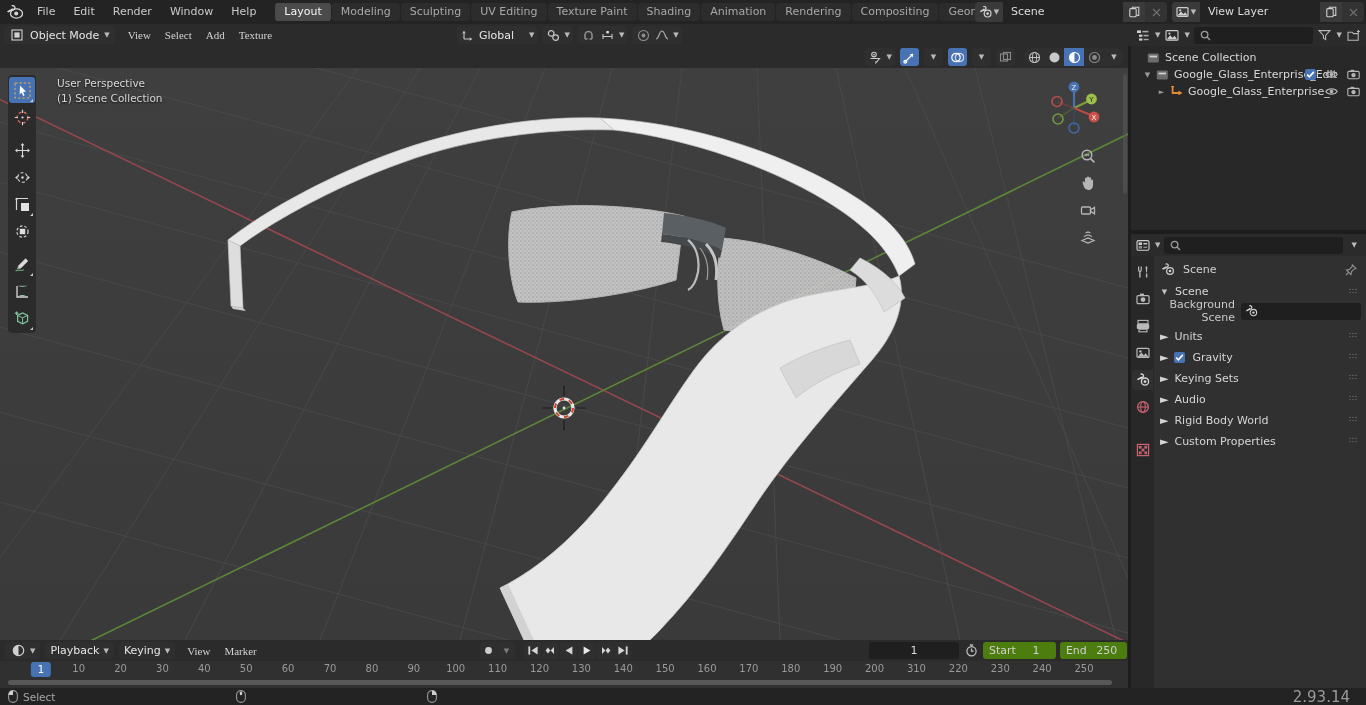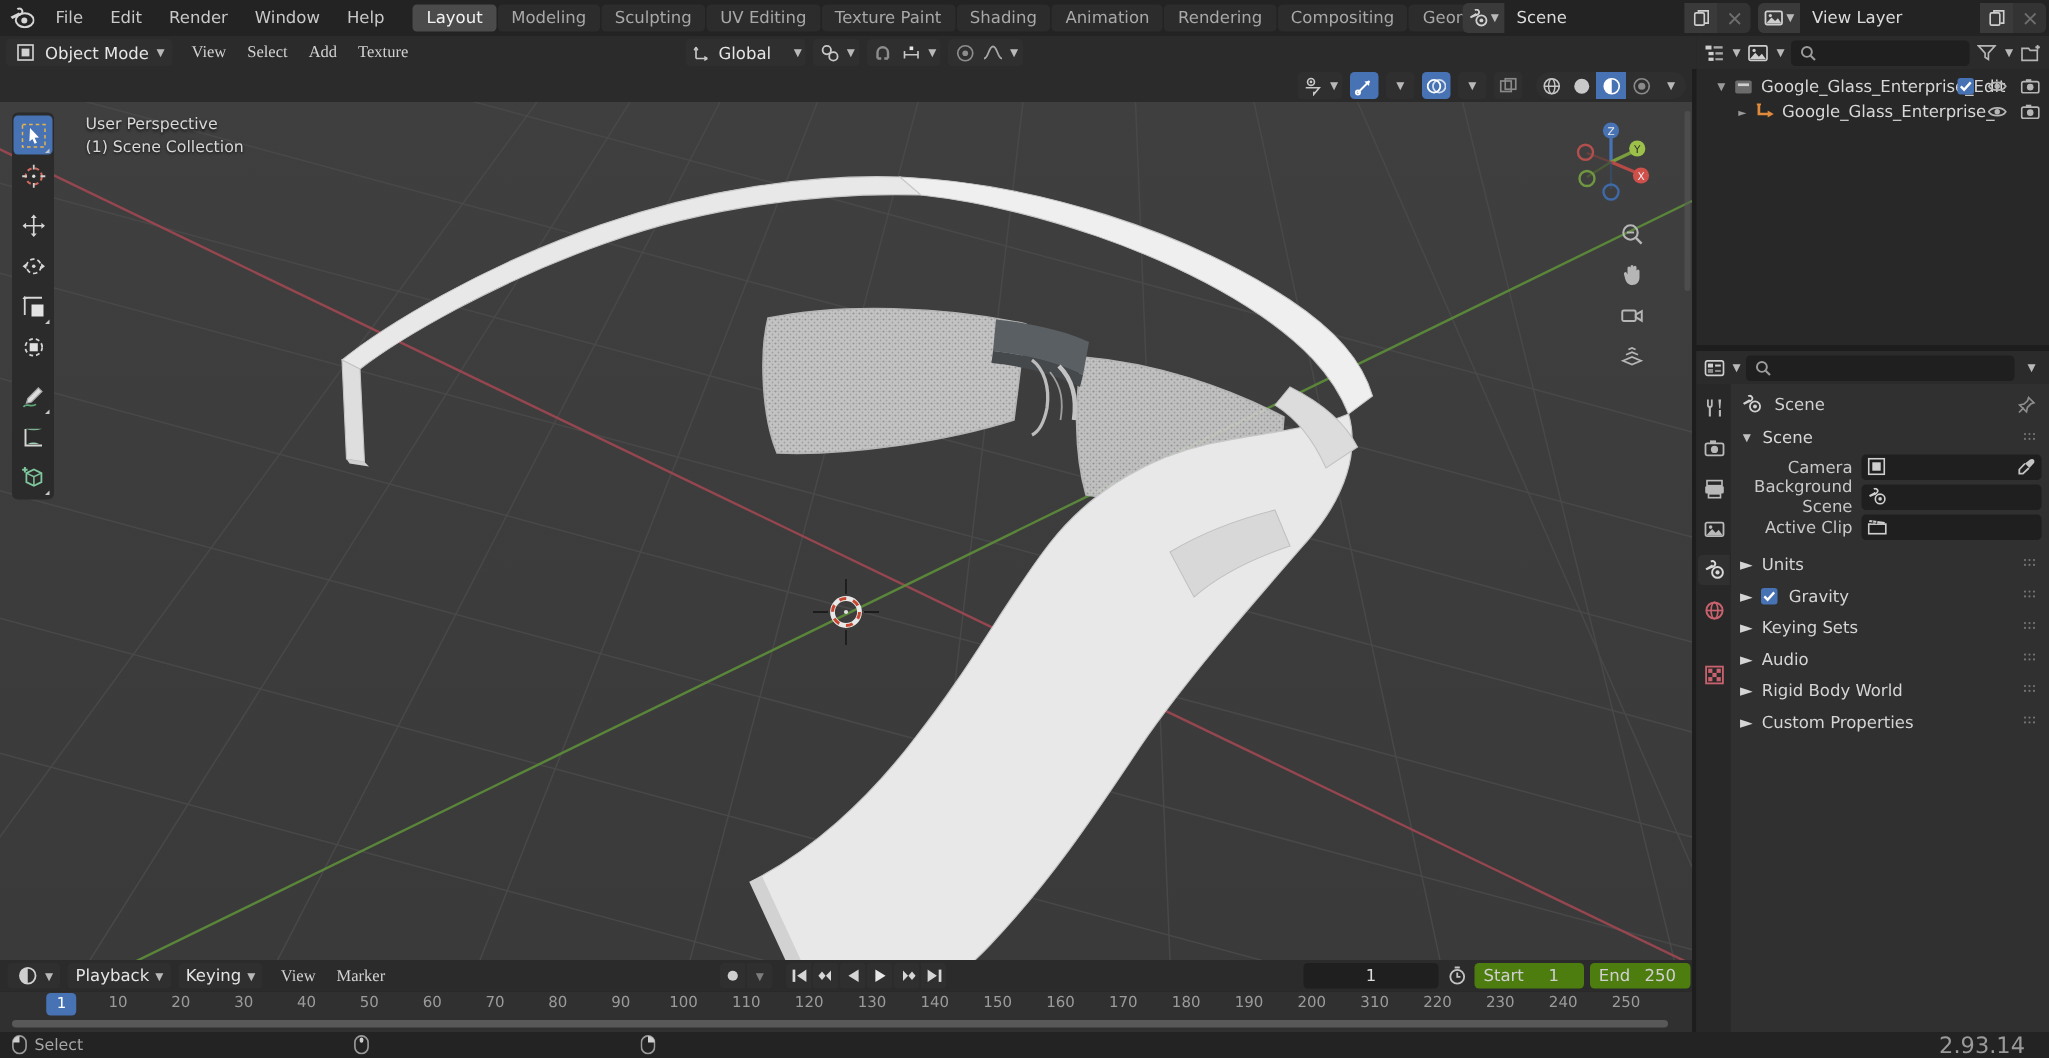--- a/index.html
+++ b/index.html
@@ -703,20 +703,29 @@
       <span class="caret">▼</span>
       <div class="ic">
         <svg width="14" height="13" viewBox="0 0 14 13">
             <path d="M1 3.2 h4.4 l1 1.4 h4.8 v6.6 H1 Z" fill="none" stroke="#b6b6b6" stroke-width="1.1"></path>
             <path d="M11.4 1 V4 M9.9 2.5 H12.9" stroke="#b6b6b6" stroke-width="1.2"></path>
           </svg>
       </div>
     </div>
     <div class="olbody">
 
+      <div class="olrow" style="padding-left:14px">
+        <span class="ic">
+          <svg width="13" height="12" viewBox="0 0 13 12">
+              <rect x="0.8" y="1.6" width="11" height="8.8" rx="1.2" fill="#6b6b6b"></rect>
+              <rect x="2.6" y="3.6" width="7.4" height="1.8" fill="#cfcfcf"></rect>
+            </svg>
+        </span>
+        <span class="nm">Scene Collection</span>
+      </div>
 
       <div class="olrow" style="padding-left:10px">
         <span class="tri">▼</span>
         <span class="ic">
           <svg width="13" height="12" viewBox="0 0 13 12">
               <rect x="0.8" y="1.6" width="11" height="8.8" rx="1.2" fill="#6b6b6b"></rect>
               <rect x="2.6" y="3.6" width="7.4" height="1.8" fill="#cfcfcf"></rect>
             </svg>
         </span>
         <span class="nm">Google_Glass_Enterprise_Edit</span>
@@ -876,58 +885,33 @@
                 <circle cx="1" cy="1.4" r="0.7"></circle>
                 <circle cx="4" cy="1.4" r="0.7"></circle>
                 <circle cx="7" cy="1.4" r="0.7"></circle>
                 <circle cx="1" cy="4.6" r="0.7"></circle>
                 <circle cx="4" cy="4.6" r="0.7"></circle>
                 <circle cx="7" cy="4.6" r="0.7"></circle>
               </g>
             </svg>
         </div>
 
-        <div class="prrow">
-          <span class="prlabel">Camera</span>
-          <span class="prfield">
-            <svg width="12" height="12" viewBox="0 0 12 12">
-                <rect x="0.8" y="0.8" width="10.4" height="10.4" fill="none" stroke="#cfcfcf" stroke-width="1.1"></rect>
-                <rect x="3.2" y="3.2" width="5.6" height="5.6" fill="#cfcfcf"></rect>
-              </svg>
-            <span class="eyed">
-              <svg width="12" height="12" viewBox="0 0 12 12">
-                  <path d="M9.6 1 a1.7 1.7 0 0 1 1.4 2.6 L8 7 L5 4 L8.4 1.4 Z" fill="#c4c4c4"></path>
-                  <path d="M5 4 L1.2 8 V10.8 H3.6 L7.6 7" fill="none" stroke="#c4c4c4" stroke-width="1.2"></path>
-                </svg>
-            </span>
-          </span>
-        </div>
 
         <div class="prrow">
           <span class="prlabel">Background Scene</span>
           <span class="prfield">
             <svg width="13" height="12" viewBox="0 0 13 12">
                 <circle cx="8.4" cy="7.6" r="3.2" fill="none" stroke="#cfcfcf" stroke-width="1.1"></circle>
                 <circle cx="8.4" cy="7.6" r="1.2" fill="#cfcfcf"></circle>
                 <path d="M1 5.2 L4.9 3 L5.7 4.6 L1.7 6.4 Z" fill="#cfcfcf"></path>
                 <path d="M4.2 1.1 a1.6 1.6 0 1 1 0.1 2.6" fill="none" stroke="#cfcfcf" stroke-width="1.1"></path>
               </svg>
           </span>
         </div>
 
-        <div class="prrow">
-          <span class="prlabel">Active Clip</span>
-          <span class="prfield">
-            <svg width="13" height="12" viewBox="0 0 13 12">
-                <rect x="0.8" y="4.4" width="11.4" height="6.4" fill="none" stroke="#cfcfcf" stroke-width="1.1"></rect>
-                <path d="M1.4 1.6 L11.6 3 L11.2 4.4 L1 3 Z" fill="#cfcfcf"></path>
-                <path d="M3.6 1.9 L2.9 4.1 M6.4 2.3 L5.7 4.3" stroke="#454545" stroke-width="0.9"></path>
-              </svg>
-          </span>
-        </div>
       </div>
 
       <div class="clpanel" style="margin-top:5px">
         <span class="arr">►</span>
         <span>Units</span>
         <svg class="grip" viewBox="0 0 10 7">
             <g fill="#c8c8c8">
               <circle cx="1" cy="1.4" r="0.7"></circle>
               <circle cx="4" cy="1.4" r="0.7"></circle>
               <circle cx="7" cy="1.4" r="0.7"></circle>

